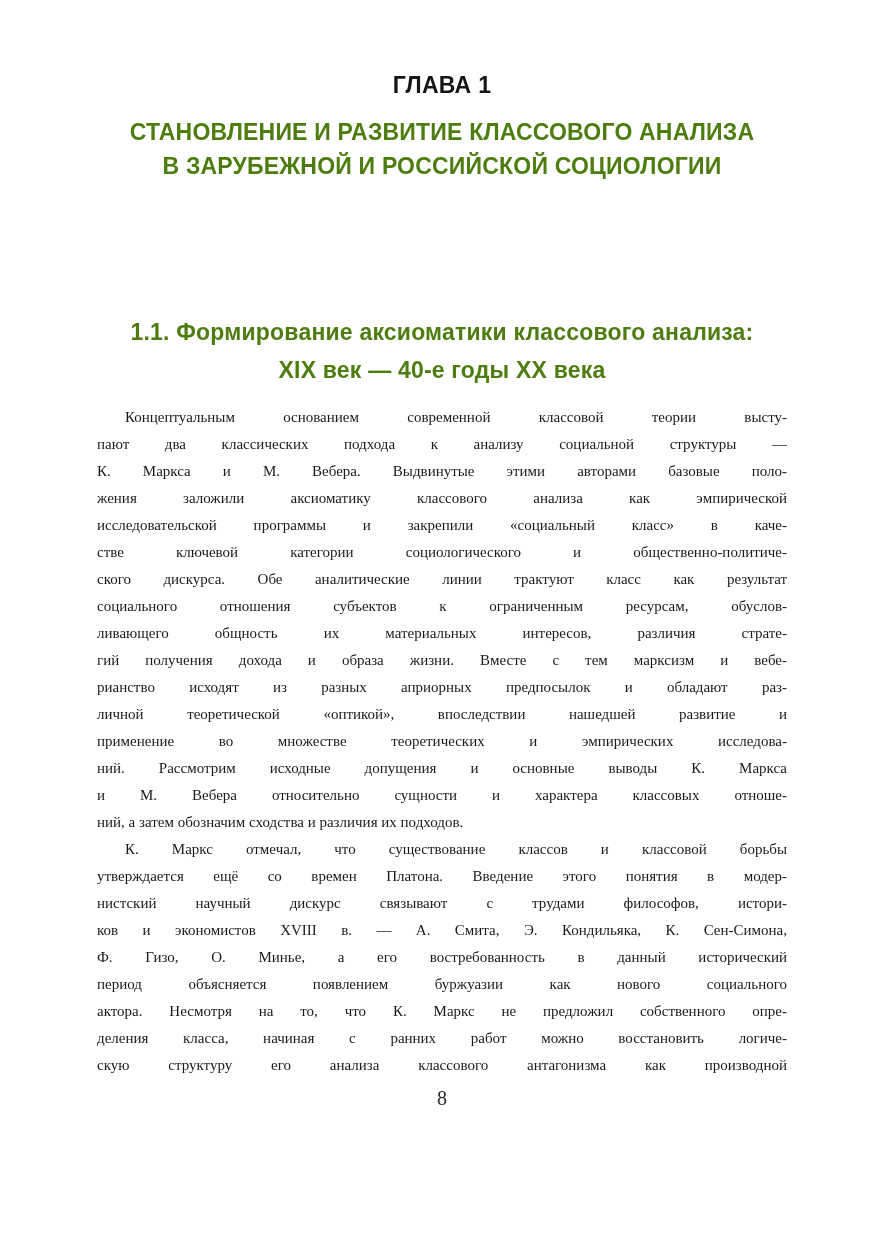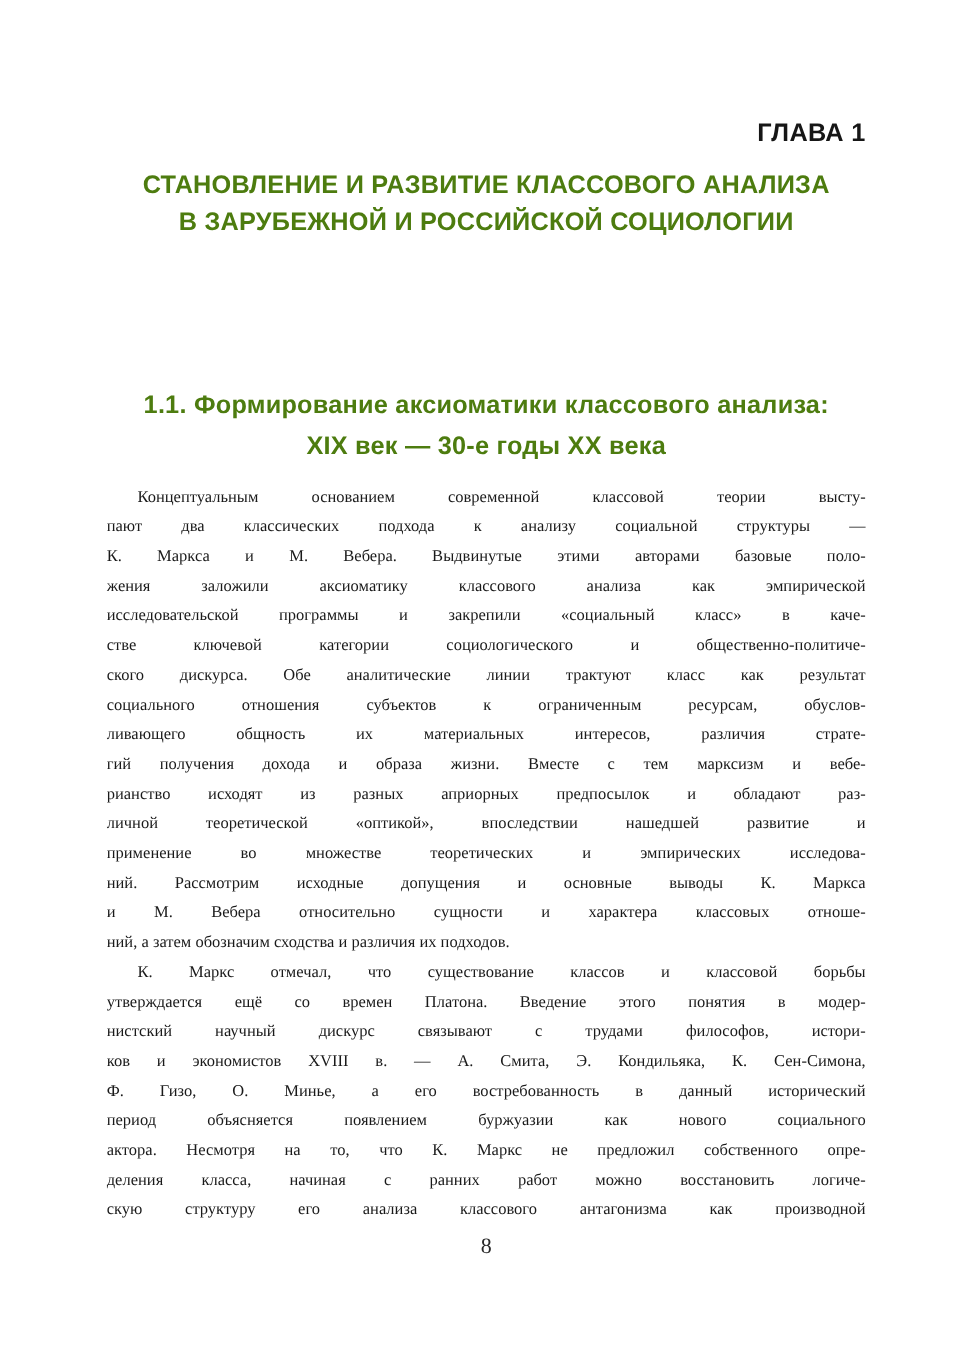--- a/index.html
+++ b/index.html
@@ -13,26 +13,26 @@
     height: 1241px;
     background: #ffffff;
     color: #1c1c1c;
     overflow: hidden;
   }
   .content {
     width: 690px;
     margin-left: 97px;
   }
   .chapter-title {
-    padding-top: 104px;
+    padding-top: 69px;
     font-family: "Liberation Sans", sans-serif;
     font-weight: bold;
     font-size: 23px;
     line-height: 32px;
-    text-align: right;
+    text-align: center;
     color: #161616;
     letter-spacing: 0.3px;
   }
   .chapter-subtitle {
     margin-top: 14px;
     font-family: "Liberation Sans", sans-serif;
     font-weight: bold;
     font-size: 23px;
     line-height: 34px;
     text-align: center;
@@ -82,21 +82,21 @@
 
     <div class="chapter-title">ГЛАВА 1</div>
 
     <div class="chapter-subtitle">
       <div>СТАНОВЛЕНИЕ И РАЗВИТИЕ КЛАССОВОГО АНАЛИЗА</div>
       <div>В ЗАРУБЕЖНОЙ И РОССИЙСКОЙ СОЦИОЛОГИИ</div>
     </div>
 
     <div class="section-heading">
       <div>1.1. Формирование аксиоматики классового анализа:</div>
-      <div>XIX век — 30-е годы XX века</div>
+      <div>XIX век — 40-е годы XX века</div>
     </div>
 
     <div class="body-text">
         <div class="para">
           <div class="pline first">Концептуальным основанием современной классовой теории высту-</div>
           <div class="pline">пают два классических подхода к анализу социальной структуры —</div>
           <div class="pline">К. Маркса и М. Вебера. Выдвинутые этими авторами базовые поло-</div>
           <div class="pline">жения заложили аксиоматику классового анализа как эмпирической</div>
           <div class="pline">исследовательской программы и закрепили «социальный класс» в каче-</div>
           <div class="pline">стве ключевой категории социологического и общественно-политиче-</div>

